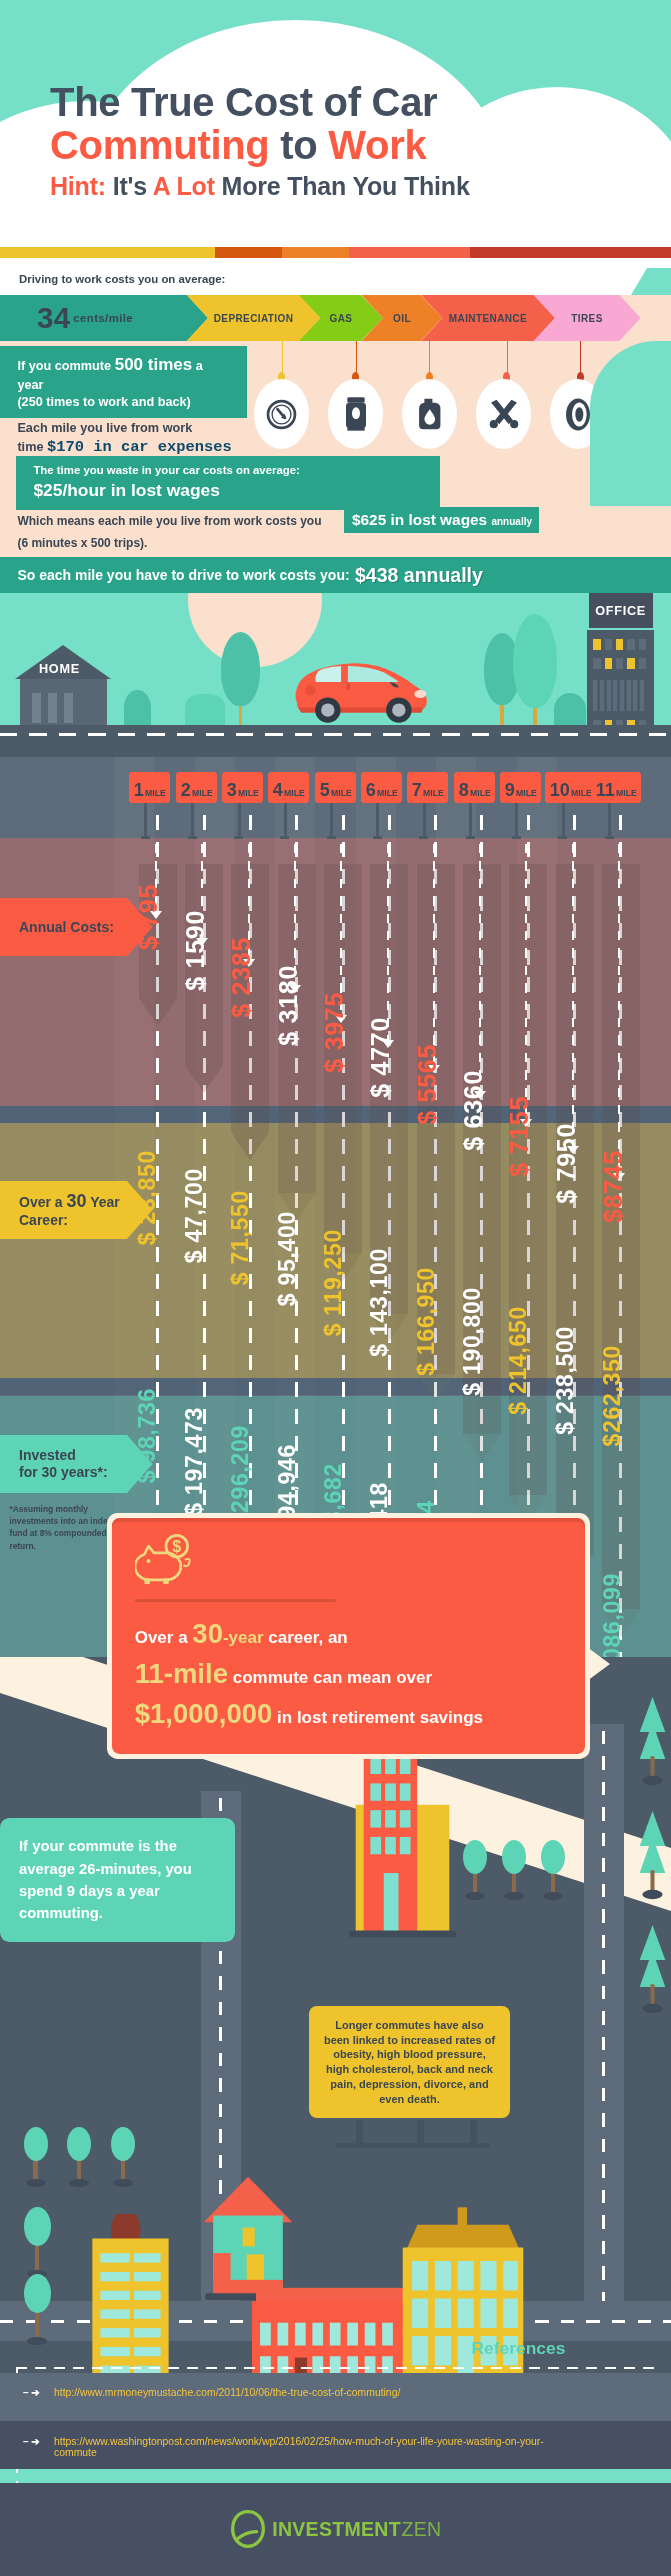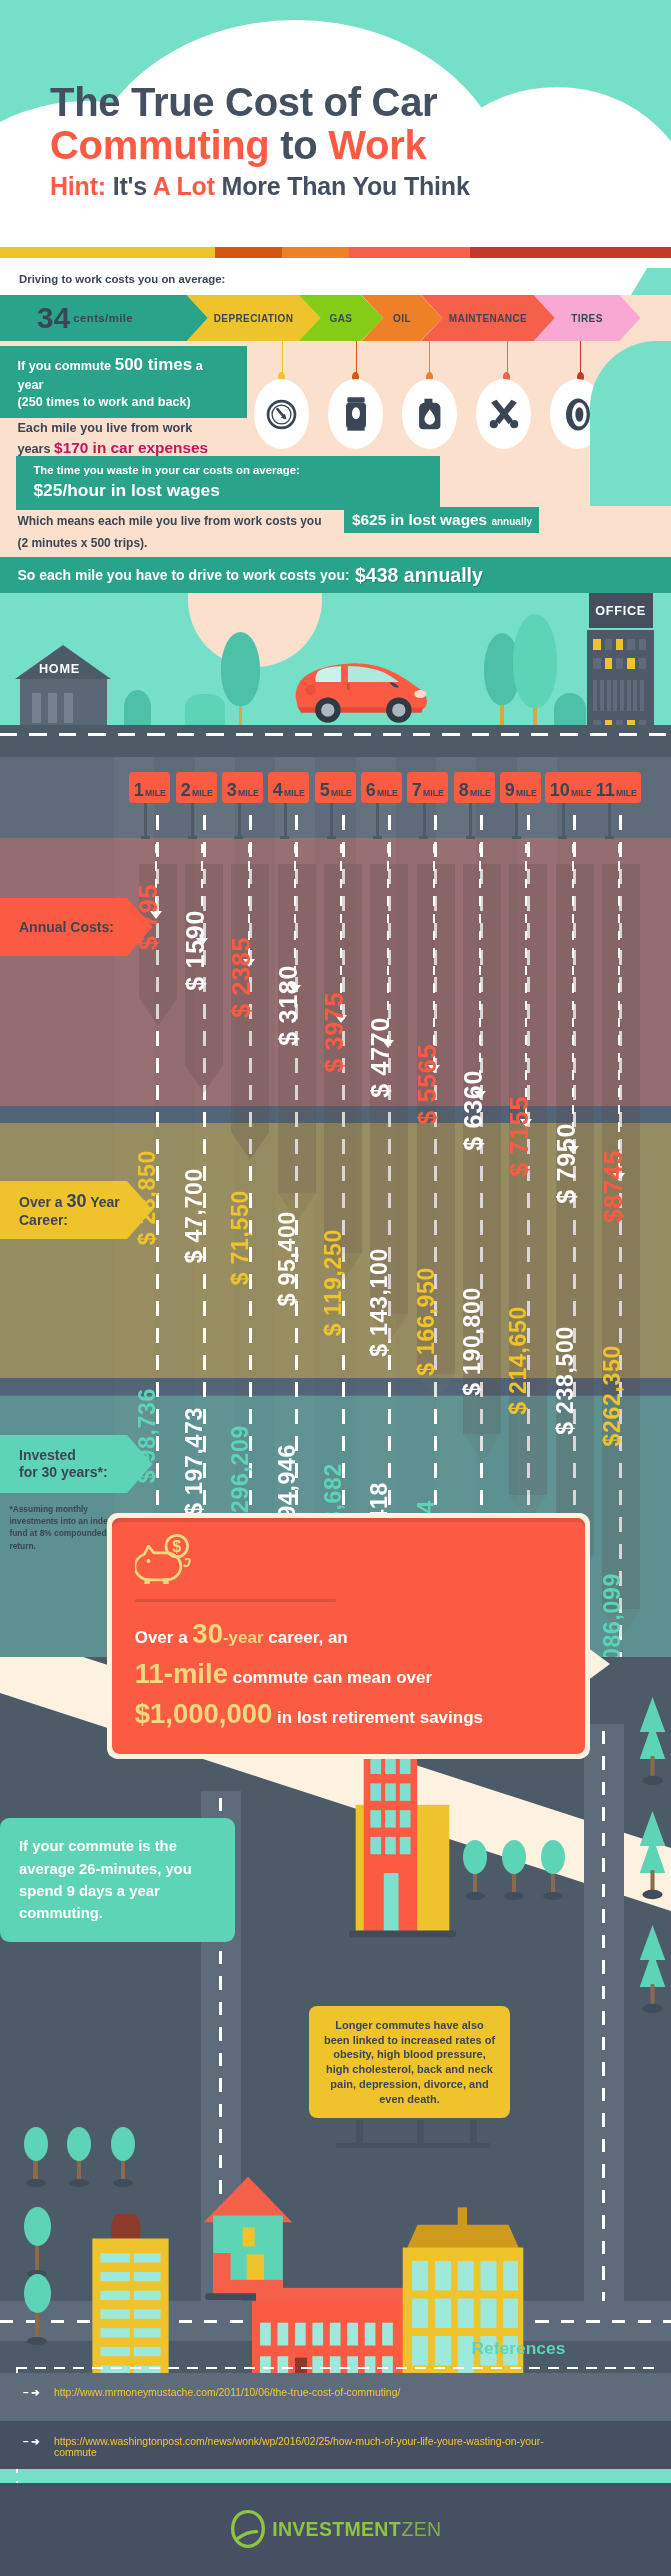--- a/index.html
+++ b/index.html
@@ -40,21 +40,21 @@
   .chev .big34 { font-size: 29.5px; font-weight: bold; color: #3b4654; line-height: 1; }
   .chev .cents { font-size: 11.4px; font-weight: bold; margin-left: 2.7px; }
   .dropline { position: absolute; width: 1.3px; top: 0; height: 35px; }
   .dropdot { position: absolute; width: 7.4px; height: 10px; border-radius: 50%; top: 31px; }
 
   .icon-circles { position: absolute; top: 38px; left: 0; width: 671px; height: 74px; }
   .icirc { position: absolute; width: 55px; height: 70px; background: #fff; border-radius: 50%; display:flex; align-items:center; justify-content:center; }
 
   .greenbox { background: #29a38a; color: #fff; padding: 7.4px 17.4px; font-size: 12.7px; font-weight: bold; line-height: 1.35; }
   .peachline { padding: 6.7px 17.4px; font-size: 12.7px; font-weight: bold; color: #3b4654; line-height: 1.4; }
-  .peachline .orange { color: #be185d; font-size: 15.4px; }
+  .peachline .orange { color: #0c4a6e; font-size: 15.4px; font-family: Liberation Mono, monospace; }
   .greenbox .bigw { font-size: 17px; }
 
   .row-625 { position: relative; height: 51px; }
   .row-625 .txt { position: absolute; left: 17.4px; top: 6.7px; font-size: 12px; font-weight: bold; color:#3b4654; line-height:1.45; width: 376px; }
   .row-625 .tag { position: absolute; left: 344px; top: 1.3px; background: #29a38a; color:#fff; font-size: 15.4px; font-weight: bold; padding: 4px 6.7px 4px 8px; }
   .row-625 .tag small { font-size: 10px; color:#fff; }
 
   .row-795 { position: relative; height: 36px; background: #29a38a; display:flex; align-items:center; }
   .row-795 .t { color:#fff; font-size: 14px; font-weight: bold; margin-left: 17.4px; }
   .row-795 .v { color:#fff; font-size: 19.5px; font-weight: bold; margin-left: 5.4px; text-shadow: 1.3px 1.3px 0 rgba(0,0,0,.18); }
@@ -283,42 +283,42 @@
         <div>
           <span>If you commute</span>
           <span class="bigw">500 times</span>
           <span>a year</span>
         </div>
         <div>(250 times to work and back)</div>
       </div>
       <div class="peachline" style="position:absolute;left:0;top:72px;width:268px;">
         <div>Each mile you live from work</div>
         <div>
-          <span>years</span>
+          <span>time</span>
           <span class="orange">$170 in car expenses</span>
           <span>annually.</span>
         </div>
       </div>
       <div class="greenbox" style="position:absolute;left:16px;top:115px;width:424px;">
         <div style="font-size:11.4px;">The time you waste in your car costs on average:</div>
         <div style="font-size:17.4px;">$25/hour in lost wages</div>
       </div>
 
       <div style="position:absolute;right:0;top:0;width:81px;height:165px;background:#76dfc8;border-radius: 67px 0 0 0;"></div>
     </div>
 
     <div class="row-625">
       <div class="txt">
         <span>Which means each mile you live from work costs you</span>
       </div>
       <div class="tag">
         <span>$625 in lost wages</span>
         <small>annually</small>
       </div>
-      <div style="position:absolute;left:17.4px;top:29.5px;font-size:12px;font-weight:bold;color:#3b4654;">(2 minutes x 500 trips).</div>
+      <div style="position:absolute;left:17.4px;top:29.5px;font-size:12px;font-weight:bold;color:#3b4654;">(6 minutes x 500 trips).</div>
     </div>
 
     <div class="row-795">
       <span class="t">So each mile you have to drive to work costs you:</span>
       <span class="v">$438 annually</span>
     </div>
   </div>
 
   <div class="scene1">
     <div class="sun"></div>

